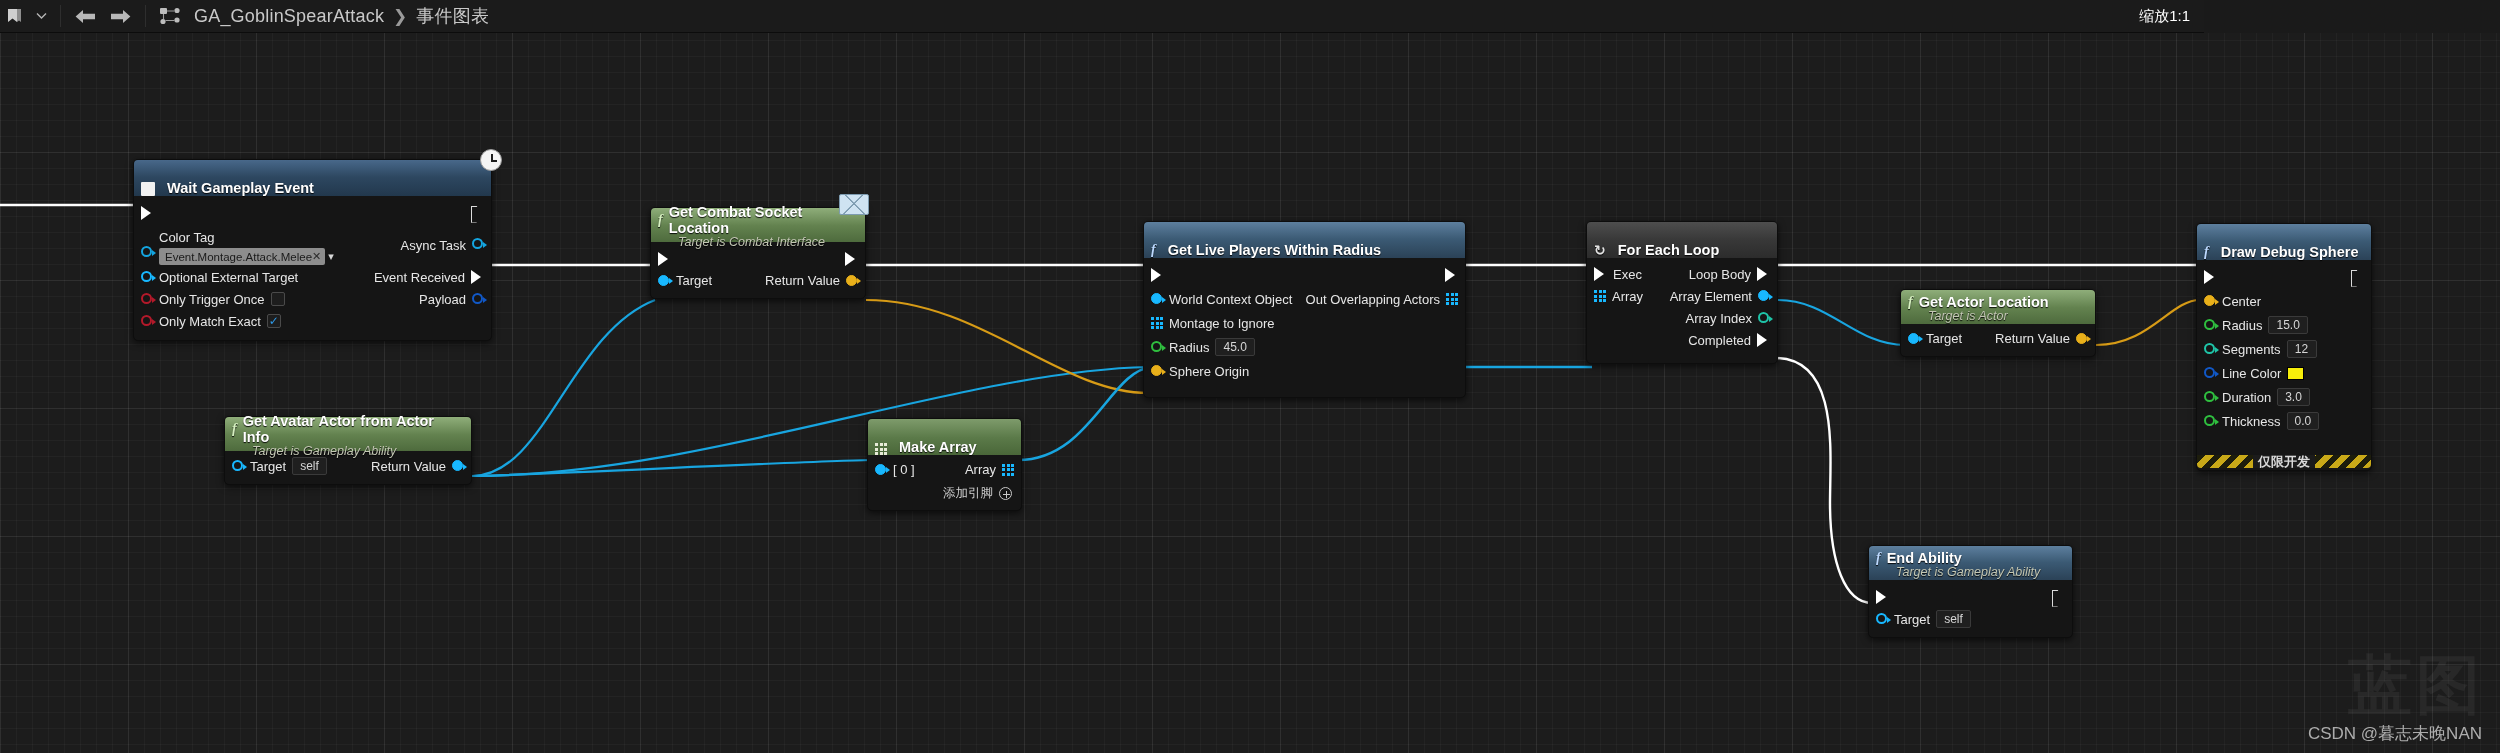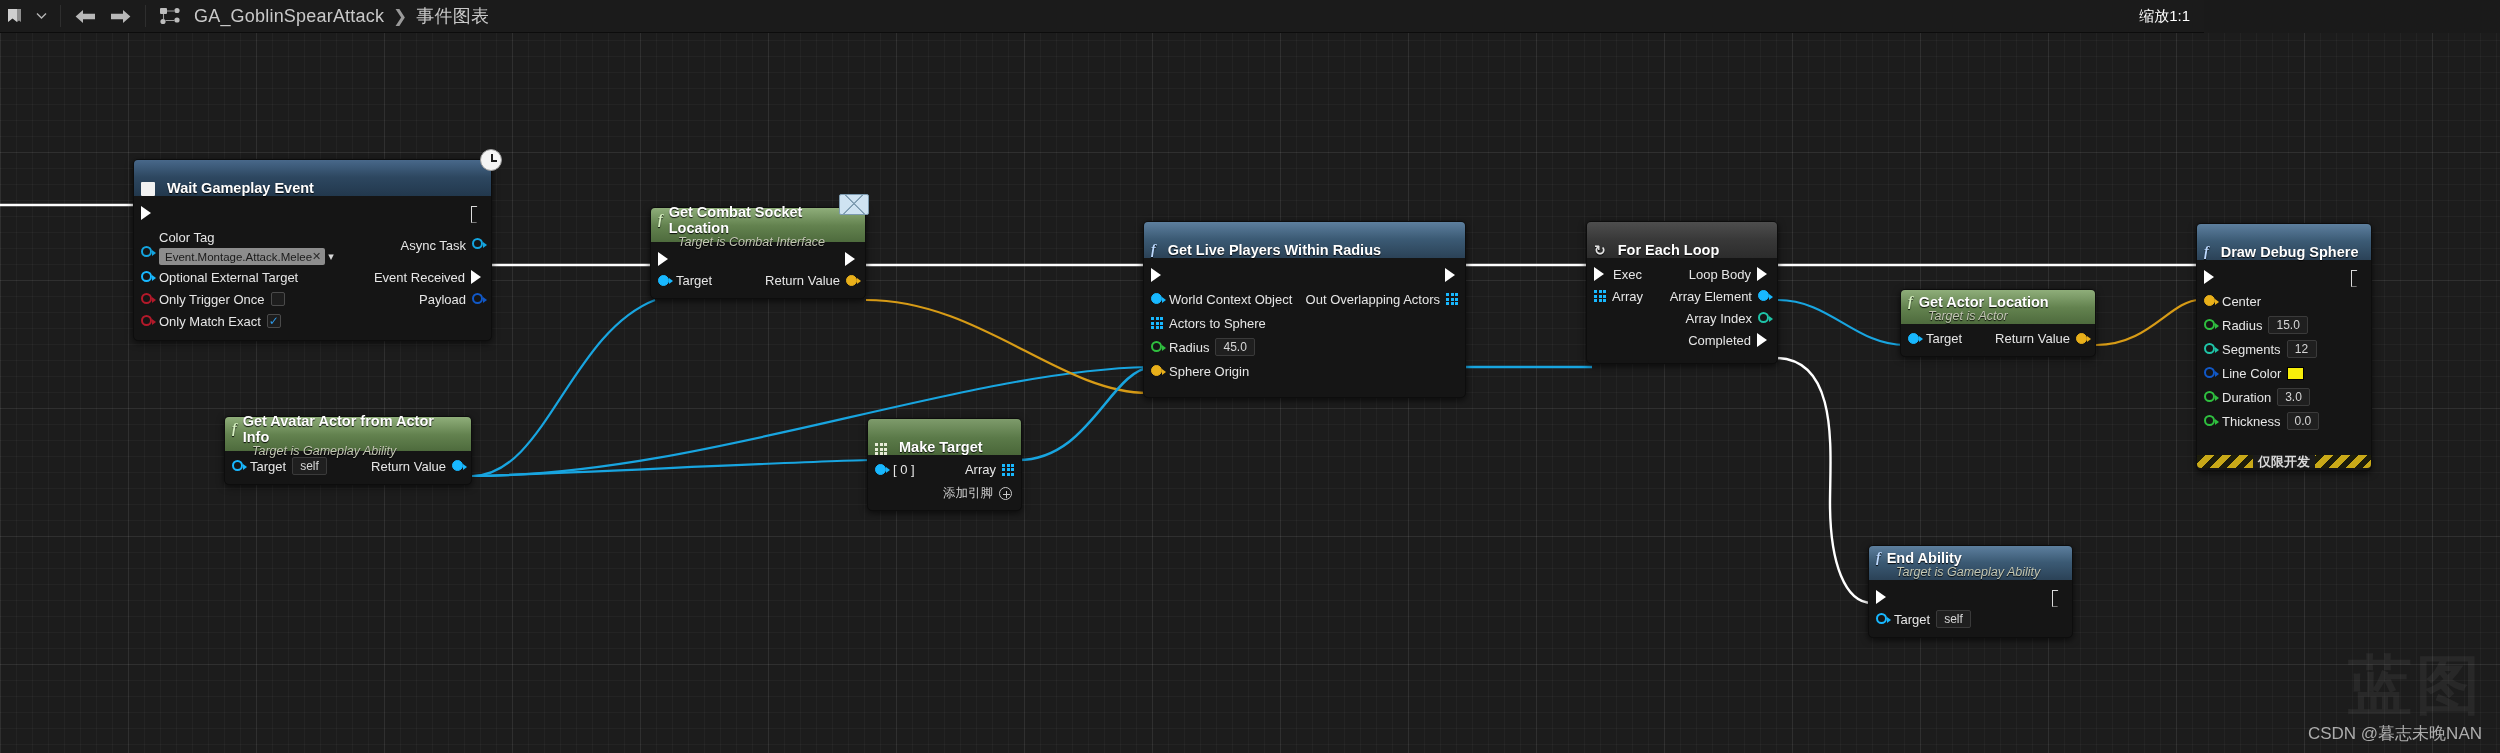--- a/index.html
+++ b/index.html
@@ -408,21 +408,21 @@
           <i></i>
           <i></i>
           <i></i>
           <i></i>
           <i></i>
           <i></i>
           <i></i>
           <i></i>
           <i></i>
         </span>
-      <span>Make Target</span>
+      <span>Make Array</span>
     </div>
     <div class="node-body">
       <div class="row">
         <div class="lft">
           <span class="pin circle filled c-cyan"></span>
           <span class="plabel">[ 0 ]</span>
         </div>
         <div class="rgt">
           <span class="plabel">Array</span>
           <span class="pin arr c-cyan">
@@ -485,21 +485,21 @@
               <i></i>
               <i></i>
               <i></i>
               <i></i>
               <i></i>
               <i></i>
               <i></i>
               <i></i>
               <i></i>
             </span>
-          <span class="plabel">Actors to Sphere</span>
+          <span class="plabel">Montage to Ignore</span>
         </div>
       </div>
       <div class="row" style="min-height:24px;">
         <div class="lft">
           <span class="pin circle hollow c-green"></span>
           <span class="plabel">Radius</span>
           <span class="valbox">45.0</span>
         </div>
       </div>
       <div class="row" style="min-height:24px;">

